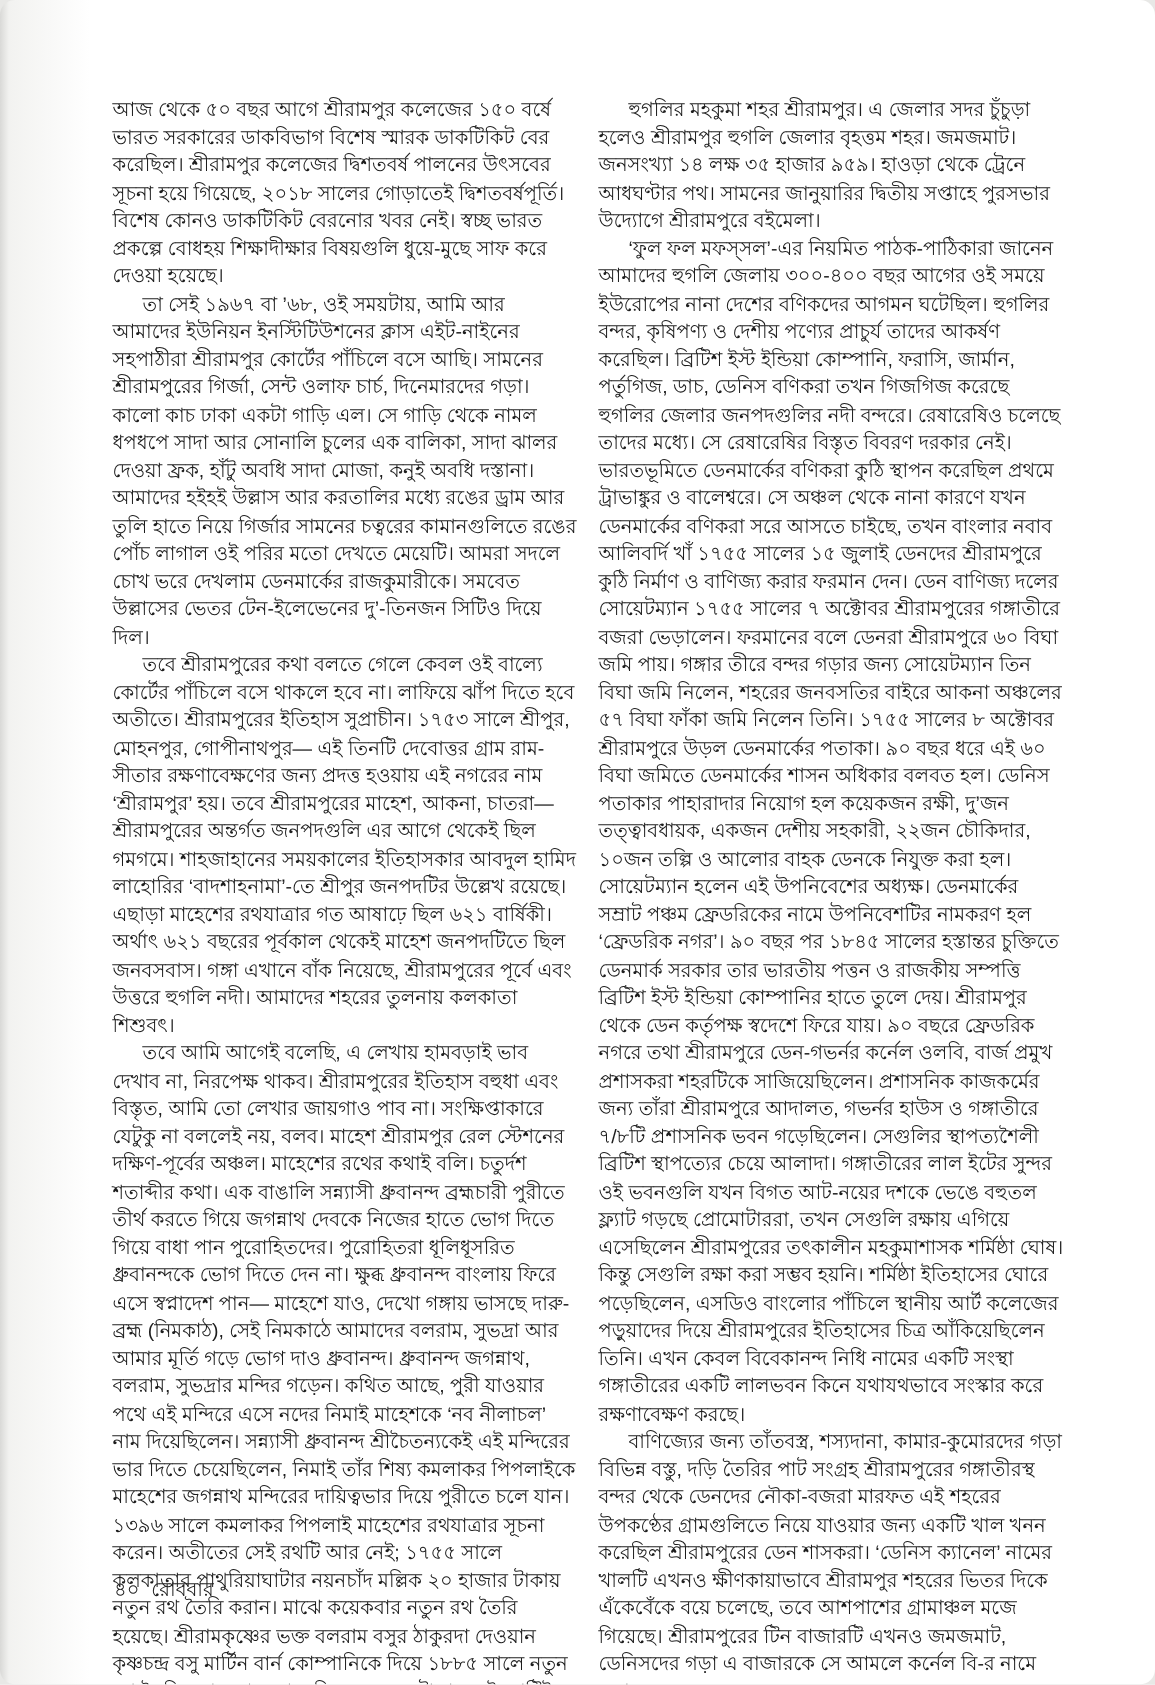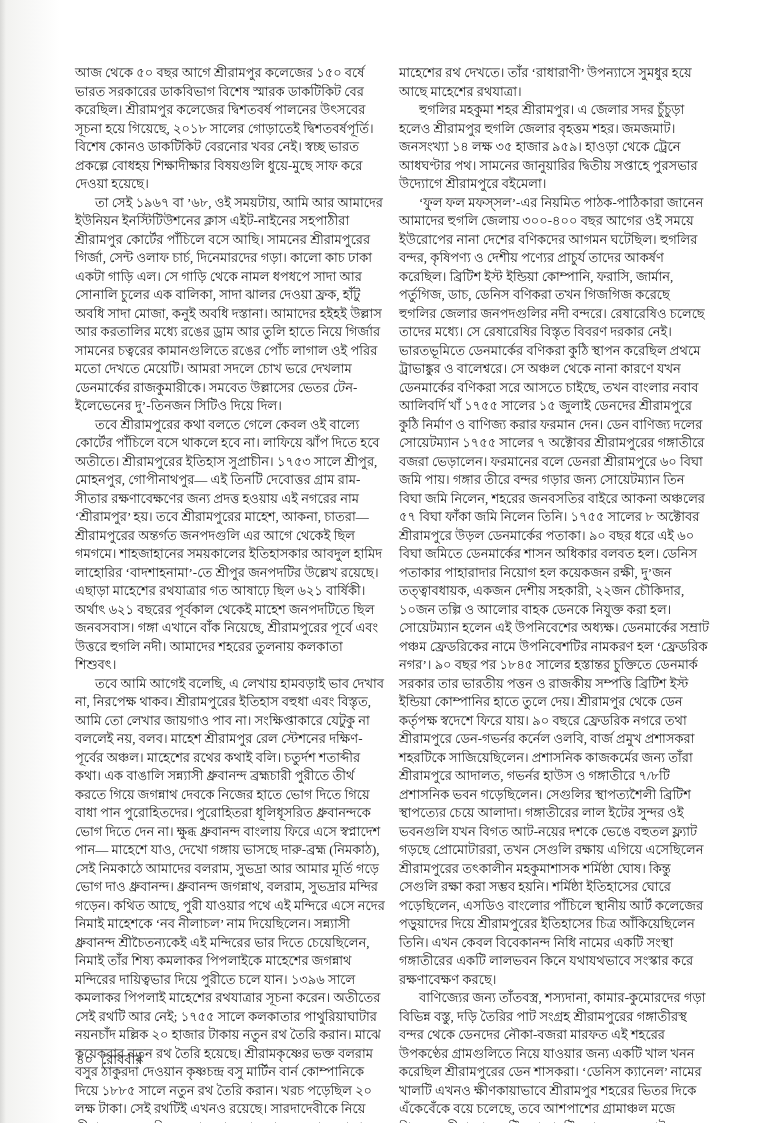--- a/index.html
+++ b/index.html
@@ -9,22 +9,23 @@
   }
   .page {
     position: relative;
     width: 770px;
     height: 1123px;
     margin: 0 auto;
     background: #ffffff;
     
     background-image: linear-gradient(to right, #d9d9d7 0px, #f2f2f0 6px, #ffffff 60px);
     overflow: hidden;
-    font-family: Liberation Serif, serif;
+    font-family: Liberation Sans, sans-serif;
     color: #1c1c1c;
+    border-radius: 10px;
   }
   .columns {
     position: absolute;
     top: 64px;
     left: 75px;
     width: 634px;
     display: flex;
     gap: 14px;
   }
   .col {
@@ -61,21 +62,20 @@
   <div class="columns">
 
     <div class="col">
       <p>আজ থেকে ৫০ বছর আগে শ্রীরামপুর কলেজের ১৫০ বর্ষে ভারত সরকারের ডাকবিভাগ বিশেষ স্মারক ডাকটিকিট বের করেছিল। শ্রীরামপুর কলেজের দ্বিশতবর্ষ পালনের উৎসবের সূচনা হয়ে গিয়েছে, ২০১৮ সালের গোড়াতেই দ্বিশতবর্ষপূর্তি। বিশেষ কোনও ডাকটিকিট বেরনোর খবর নেই। স্বচ্ছ ভারত প্রকল্পে বোধহয় শিক্ষাদীক্ষার বিষয়গুলি ধুয়ে-মুছে সাফ করে দেওয়া হয়েছে।</p>
       <p class="indent">তা সেই ১৯৬৭ বা ’৬৮, ওই সময়টায়, আমি আর আমাদের ইউনিয়ন ইনস্টিটিউশনের ক্লাস এইট-নাইনের সহপাঠীরা শ্রীরামপুর কোর্টের পাঁচিলে বসে আছি। সামনের শ্রীরামপুরের গির্জা, সেন্ট ওলাফ চার্চ, দিনেমারদের গড়া। কালো কাচ ঢাকা একটা গাড়ি এল। সে গাড়ি থেকে নামল ধপধপে সাদা আর সোনালি চুলের এক বালিকা, সাদা ঝালর দেওয়া ফ্রক, হাঁটু অবধি সাদা মোজা, কনুই অবধি দস্তানা। আমাদের হইহই উল্লাস আর করতালির মধ্যে রঙের ড্রাম আর তুলি হাতে নিয়ে গির্জার সামনের চত্বরের কামানগুলিতে রঙের পোঁচ লাগাল ওই পরির মতো দেখতে মেয়েটি। আমরা সদলে চোখ ভরে দেখলাম ডেনমার্কের রাজকুমারীকে। সমবেত উল্লাসের ভেতর টেন-ইলেভেনের দু’-তিনজন সিটিও দিয়ে দিল।</p>
       <p class="indent">তবে শ্রীরামপুরের কথা বলতে গেলে কেবল ওই বাল্যে কোর্টের পাঁচিলে বসে থাকলে হবে না। লাফিয়ে ঝাঁপ দিতে হবে অতীতে। শ্রীরামপুরের ইতিহাস সুপ্রাচীন। ১৭৫৩ সালে শ্রীপুর, মোহনপুর, গোপীনাথপুর— এই তিনটি দেবোত্তর গ্রাম রাম-সীতার রক্ষণাবেক্ষণের জন্য প্রদত্ত হওয়ায় এই নগরের নাম ‘শ্রীরামপুর’ হয়। তবে শ্রীরামপুরের মাহেশ, আকনা, চাতরা— শ্রীরামপুরের অন্তর্গত জনপদগুলি এর আগে থেকেই ছিল গমগমে। শাহজাহানের সময়কালের ইতিহাসকার আবদুল হামিদ লাহোরির ‘বাদশাহনামা’-তে শ্রীপুর জনপদটির উল্লেখ রয়েছে। এছাড়া মাহেশের রথযাত্রার গত আষাঢ়ে ছিল ৬২১ বার্ষিকী। অর্থাৎ ৬২১ বছরের পূর্বকাল থেকেই মাহেশ জনপদটিতে ছিল জনবসবাস। গঙ্গা এখানে বাঁক নিয়েছে, শ্রীরামপুরের পূর্বে এবং উত্তরে হুগলি নদী। আমাদের শহরের তুলনায় কলকাতা শিশুবৎ।</p>
       <p class="indent">তবে আমি আগেই বলেছি, এ লেখায় হামবড়াই ভাব দেখাব না, নিরপেক্ষ থাকব। শ্রীরামপুরের ইতিহাস বহুধা এবং বিস্তৃত, আমি তো লেখার জায়গাও পাব না। সংক্ষিপ্তাকারে যেটুকু না বললেই নয়, বলব। মাহেশ শ্রীরামপুর রেল স্টেশনের দক্ষিণ-পূর্বের অঞ্চল। মাহেশের রথের কথাই বলি। চতুর্দশ শতাব্দীর কথা। এক বাঙালি সন্ন্যাসী ধ্রুবানন্দ ব্রহ্মচারী পুরীতে তীর্থ করতে গিয়ে জগন্নাথ দেবকে নিজের হাতে ভোগ দিতে গিয়ে বাধা পান পুরোহিতদের। পুরোহিতরা ধূলিধূসরিত ধ্রুবানন্দকে ভোগ দিতে দেন না। ক্ষুব্ধ ধ্রুবানন্দ বাংলায় ফিরে এসে স্বপ্নাদেশ পান— মাহেশে যাও, দেখো গঙ্গায় ভাসছে দারু-ব্রহ্ম (নিমকাঠ), সেই নিমকাঠে আমাদের বলরাম, সুভদ্রা আর আমার মূর্তি গড়ে ভোগ দাও ধ্রুবানন্দ। ধ্রুবানন্দ জগন্নাথ, বলরাম, সুভদ্রার মন্দির গড়েন। কথিত আছে, পুরী যাওয়ার পথে এই মন্দিরে এসে নদের নিমাই মাহেশকে ‘নব নীলাচল’ নাম দিয়েছিলেন। সন্ন্যাসী ধ্রুবানন্দ শ্রীচৈতন্যকেই এই মন্দিরের ভার দিতে চেয়েছিলেন, নিমাই তাঁর শিষ্য কমলাকর পিপলাইকে মাহেশের জগন্নাথ মন্দিরের দায়িত্বভার দিয়ে পুরীতে চলে যান। ১৩৯৬ সালে কমলাকর পিপলাই মাহেশের রথযাত্রার সূচনা করেন। অতীতের সেই রথটি আর নেই; ১৭৫৫ সালে কলকাতার পাথুরিয়াঘাটার নয়নচাঁদ মল্লিক ২০ হাজার টাকায় নতুন রথ তৈরি করান। মাঝে কয়েকবার নতুন রথ তৈরি হয়েছে। শ্রীরামকৃষ্ণের ভক্ত বলরাম বসুর ঠাকুরদা দেওয়ান কৃষ্ণচন্দ্র বসু মার্টিন বার্ন কোম্পানিকে দিয়ে ১৮৮৫ সালে নতুন রথ তৈরি করান। খরচ পড়েছিল ২০ লক্ষ টাকা। সেই রথটিই এখনও রয়েছে। সারদাদেবীকে নিয়ে শ্রীরামকৃষ্ণ এসেছিলেন মাহেশের রথ দেখতে। অগ্রজ ভ্রাতাদের সঙ্গে গঙ্গা পেরিয়ে কিশোর বঙ্কিমচন্দ্র একাধিকবার এসেছেন</p>
     </div>
 
     <div class="col">
-      <p>মাহেশের রথ দেখতে। তাঁর ‘রাধারাণী’ উপন্যাসে সুমধুর হয়ে আছে মাহেশের রথযাত্রা।</p>
       <p class="indent">হুগলির মহকুমা শহর শ্রীরামপুর। এ জেলার সদর চুঁচুড়া হলেও শ্রীরামপুর হুগলি জেলার বৃহত্তম শহর। জমজমাট। জনসংখ্যা ১৪ লক্ষ ৩৫ হাজার ৯৫৯। হাওড়া থেকে ট্রেনে আধঘণ্টার পথ। সামনের জানুয়ারির দ্বিতীয় সপ্তাহে পুরসভার উদ্যোগে শ্রীরামপুরে বইমেলা।</p>
       <p class="indent">‘ফুল ফল মফস্সল’-এর নিয়মিত পাঠক-পাঠিকারা জানেন আমাদের হুগলি জেলায় ৩০০-৪০০ বছর আগের ওই সময়ে ইউরোপের নানা দেশের বণিকদের আগমন ঘটেছিল। হুগলির বন্দর, কৃষিপণ্য ও দেশীয় পণ্যের প্রাচুর্য তাদের আকর্ষণ করেছিল। ব্রিটিশ ইস্ট ইন্ডিয়া কোম্পানি, ফরাসি, জার্মান, পর্তুগিজ, ডাচ, ডেনিস বণিকরা তখন গিজগিজ করেছে হুগলির জেলার জনপদগুলির নদী বন্দরে। রেষারেষিও চলেছে তাদের মধ্যে। সে রেষারেষির বিস্তৃত বিবরণ দরকার নেই। ভারতভূমিতে ডেনমার্কের বণিকরা কুঠি স্থাপন করেছিল প্রথমে ট্রাভাঙ্কুর ও বালেশ্বরে। সে অঞ্চল থেকে নানা কারণে যখন ডেনমার্কের বণিকরা সরে আসতে চাইছে, তখন বাংলার নবাব আলিবর্দি খাঁ ১৭৫৫ সালের ১৫ জুলাই ডেনদের শ্রীরামপুরে কুঠি নির্মাণ ও বাণিজ্য করার ফরমান দেন। ডেন বাণিজ্য দলের সোয়েটম্যান ১৭৫৫ সালের ৭ অক্টোবর শ্রীরামপুরের গঙ্গাতীরে বজরা ভেড়ালেন। ফরমানের বলে ডেনরা শ্রীরামপুরে ৬০ বিঘা জমি পায়। গঙ্গার তীরে বন্দর গড়ার জন্য সোয়েটম্যান তিন বিঘা জমি নিলেন, শহরের জনবসতির বাইরে আকনা অঞ্চলের ৫৭ বিঘা ফাঁকা জমি নিলেন তিনি। ১৭৫৫ সালের ৮ অক্টোবর শ্রীরামপুরে উড়ল ডেনমার্কের পতাকা। ৯০ বছর ধরে এই ৬০ বিঘা জমিতে ডেনমার্কের শাসন অধিকার বলবত হল। ডেনিস পতাকার পাহারাদার নিয়োগ হল কয়েকজন রক্ষী, দু’জন তত্ত্বাবধায়ক, একজন দেশীয় সহকারী, ২২জন চৌকিদার, ১০জন তল্পি ও আলোর বাহক ডেনকে নিযুক্ত করা হল। সোয়েটম্যান হলেন এই উপনিবেশের অধ্যক্ষ। ডেনমার্কের সম্রাট পঞ্চম ফ্রেডরিকের নামে উপনিবেশটির নামকরণ হল ‘ফ্রেডরিক নগর’। ৯০ বছর পর ১৮৪৫ সালের হস্তান্তর চুক্তিতে ডেনমার্ক সরকার তার ভারতীয় পত্তন ও রাজকীয় সম্পত্তি ব্রিটিশ ইস্ট ইন্ডিয়া কোম্পানির হাতে তুলে দেয়। শ্রীরামপুর থেকে ডেন কর্তৃপক্ষ স্বদেশে ফিরে যায়। ৯০ বছরে ফ্রেডরিক নগরে তথা শ্রীরামপুরে ডেন-গভর্নর কর্নেল ওলবি, বার্জ প্রমুখ প্রশাসকরা শহরটিকে সাজিয়েছিলেন। প্রশাসনিক কাজকর্মের জন্য তাঁরা শ্রীরামপুরে আদালত, গভর্নর হাউস ও গঙ্গাতীরে ৭/৮টি প্রশাসনিক ভবন গড়েছিলেন। সেগুলির স্থাপত্যশৈলী ব্রিটিশ স্থাপত্যের চেয়ে আলাদা। গঙ্গাতীরের লাল ইটের সুন্দর ওই ভবনগুলি যখন বিগত আট-নয়ের দশকে ভেঙে বহুতল ফ্ল্যাট গড়ছে প্রোমোটাররা, তখন সেগুলি রক্ষায় এগিয়ে এসেছিলেন শ্রীরামপুরের তৎকালীন মহকুমাশাসক শর্মিষ্ঠা ঘোষ। কিন্তু সেগুলি রক্ষা করা সম্ভব হয়নি। শর্মিষ্ঠা ইতিহাসের ঘোরে পড়েছিলেন, এসডিও বাংলোর পাঁচিলে স্থানীয় আর্ট কলেজের পড়ুয়াদের দিয়ে শ্রীরামপুরের ইতিহাসের চিত্র আঁকিয়েছিলেন তিনি। এখন কেবল বিবেকানন্দ নিধি নামের একটি সংস্থা গঙ্গাতীরের একটি লালভবন কিনে যথাযথভাবে সংস্কার করে রক্ষণাবেক্ষণ করছে।</p>
       <p class="indent">বাণিজ্যের জন্য তাঁতবস্ত্র, শস্যদানা, কামার-কুমোরদের গড়া বিভিন্ন বস্তু, দড়ি তৈরির পাট সংগ্রহ শ্রীরামপুরের গঙ্গাতীরস্থ বন্দর থেকে ডেনদের নৌকা-বজরা মারফত এই শহরের উপকণ্ঠের গ্রামগুলিতে নিয়ে যাওয়ার জন্য একটি খাল খনন করেছিল শ্রীরামপুরের ডেন শাসকরা। ‘ডেনিস ক্যানেল’ নামের খালটি এখনও ক্ষীণকায়াভাবে শ্রীরামপুর শহরের ভিতর দিকে এঁকেবেঁকে বয়ে চলেছে, তবে আশপাশের গ্রামাঞ্চল মজে গিয়েছে। শ্রীরামপুরের টিন বাজারটি এখনও জমজমাট, ডেনিসদের গড়া এ বাজারকে সে আমলে কর্নেল বি-র নামে বলা</p>
     </div>
 
   </div>
 
   <div class="footer">
     <span>৪০</span>
     <span>রোববার</span>

